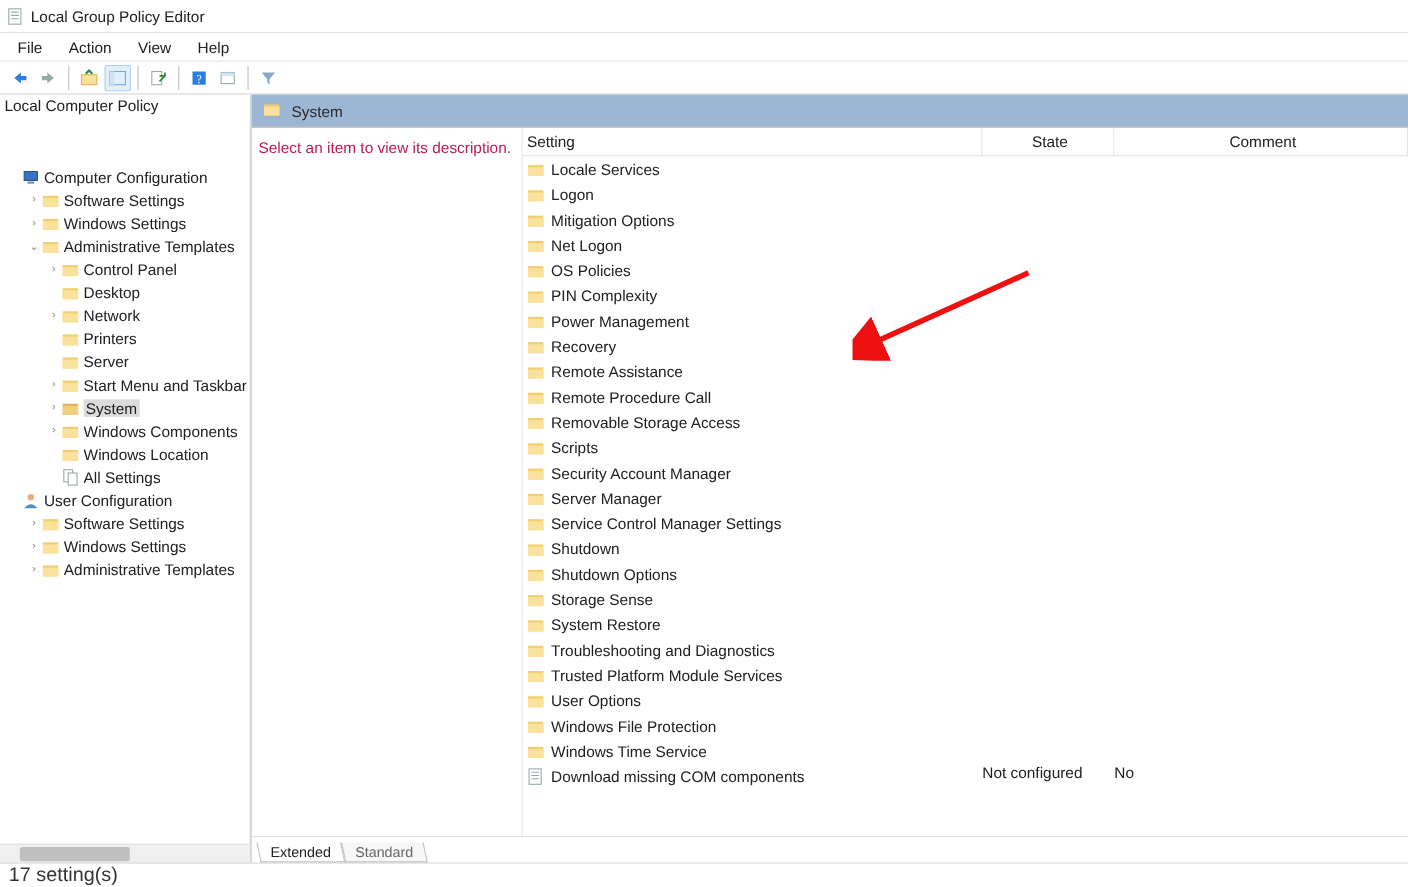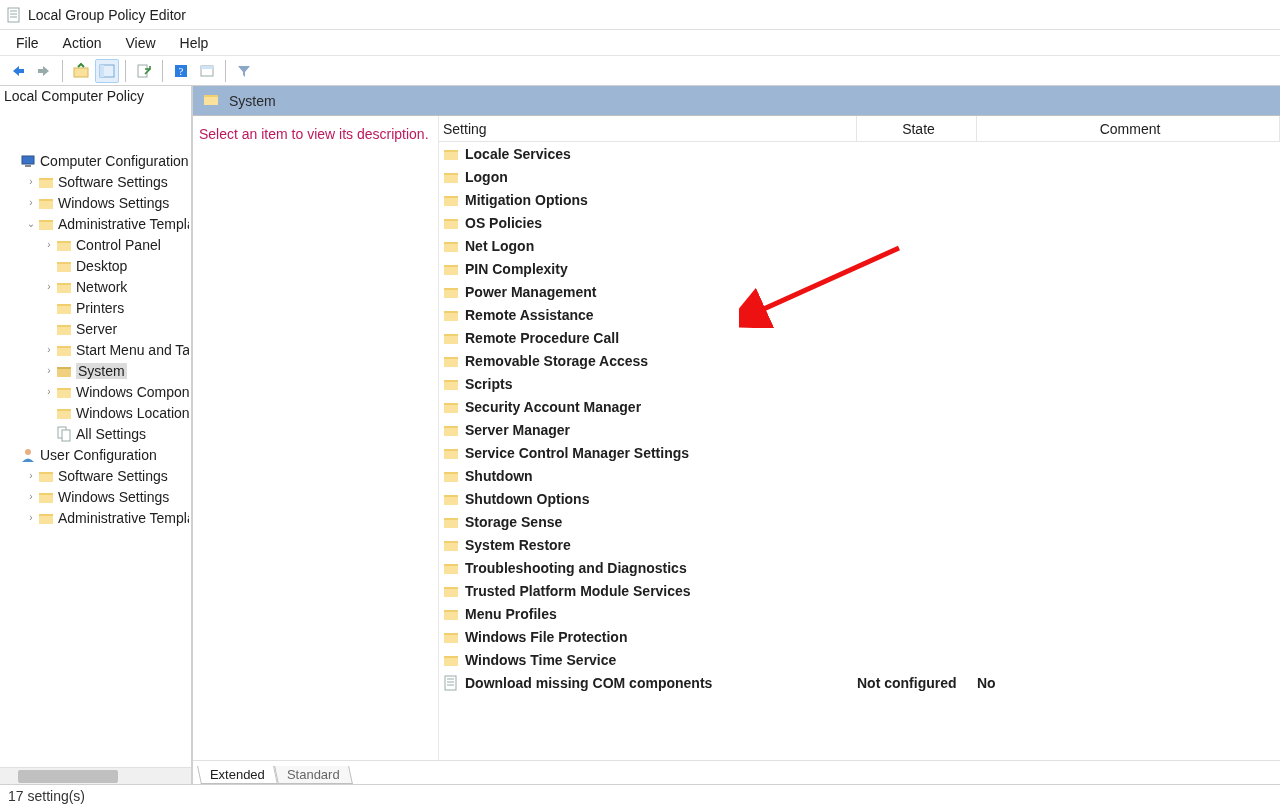--- a/index.html
+++ b/index.html
@@ -57,21 +57,21 @@
     display: inline-flex; align-items: center; justify-content: center;
     border: 1px solid transparent;
     border-radius: 2px;
   }
   .tb-btn.active { background: #e3f0fb; border-color: #a8d0f0; }
   .main {
     display: flex;
     height: calc(806px - 30px - 26px - 30px - 22px);
   }
   .tree-pane {
-    width: 192px;
+    width: 228px;
     border-right: 1px solid #d0d0d0;
     display: flex;
     flex-direction: column;
     overflow: hidden;
   }
   .tree-header {
     padding: 2px 4px;
     font-size: 14px;
     background: #fff;
   }
@@ -172,22 +172,20 @@
   .col-state   { width: 120px; justify-content: center; }
   .col-comment { flex: 1; justify-content: center; }
   .list-rows {
     flex: 1;
     overflow: hidden;
     font-size: 14px;
   }
   .list-row {
     display: flex;
     height: 23px;
-    align-items: center;
-    font-weight: bold;
   }
   .cell-setting { width: 418px; display: flex; align-items: center; padding-left: 4px; }
   .cell-state   { width: 120px; }
   .cell-comment { flex: 1; }
   .cell-setting .row-icon { width: 16px; height: 16px; margin-right: 6px; flex-shrink:0; display:inline-flex; }
   .tabs-bar {
     height: 24px;
     display: flex;
     align-items: flex-end;
     padding-left: 6px;
@@ -205,21 +203,21 @@
     transform: skewX(12deg);
   }
   .tab span { display:inline-block; transform: skewX(-12deg); }
   .tab.inactive { color: #666; background:#f7f7f7; }
   .statusbar {
     height: 22px;
     border-top: 1px solid #d0d0d0;
     display: flex;
     align-items: center;
     padding-left: 8px;
-    font-size: 14px;
+    font-size: 18px;
     color: #333;
   }
   
   .folder-svg { width: 16px; height: 16px; }
   .folder-svg rect.back { fill:#f2cf6e; }
   .folder-svg rect.front { fill:#fbe29c; }
   .folder-svg-dark rect.back { fill:#d9b558; }
   .folder-svg-dark rect.front { fill:#efd07e; }
   .page-svg rect { fill:#fff; stroke:#9aa; stroke-width:1; }
   .page-svg line { stroke:#9aa; stroke-width:1; }
@@ -561,46 +559,46 @@
               <div class="cell-comment"></div>
             </div>
             <div class="list-row">
               <div class="cell-setting">
                 <span class="row-icon">
                   <svg class="folder-svg" viewBox="0 0 16 16">
                     <rect class="back" x="1" y="4" width="14" height="10"></rect>
                     <rect class="front" x="1" y="6" width="14" height="8"></rect>
                   </svg>
                 </span>
+                <span>Net Logon</span>
+              </div>
+              <div class="cell-state"></div>
+              <div class="cell-comment"></div>
+            </div>
+            <div class="list-row">
+              <div class="cell-setting">
+                <span class="row-icon">
+                  <svg class="folder-svg" viewBox="0 0 16 16">
+                    <rect class="back" x="1" y="4" width="14" height="10"></rect>
+                    <rect class="front" x="1" y="6" width="14" height="8"></rect>
+                  </svg>
+                </span>
                 <span>OS Policies</span>
               </div>
               <div class="cell-state"></div>
               <div class="cell-comment"></div>
             </div>
             <div class="list-row">
               <div class="cell-setting">
                 <span class="row-icon">
                   <svg class="folder-svg" viewBox="0 0 16 16">
                     <rect class="back" x="1" y="4" width="14" height="10"></rect>
                     <rect class="front" x="1" y="6" width="14" height="8"></rect>
                   </svg>
                 </span>
-                <span>Net Logon</span>
-              </div>
-              <div class="cell-state"></div>
-              <div class="cell-comment"></div>
-            </div>
-            <div class="list-row">
-              <div class="cell-setting">
-                <span class="row-icon">
-                  <svg class="folder-svg" viewBox="0 0 16 16">
-                    <rect class="back" x="1" y="4" width="14" height="10"></rect>
-                    <rect class="front" x="1" y="6" width="14" height="8"></rect>
-                  </svg>
-                </span>
                 <span>PIN Complexity</span>
               </div>
               <div class="cell-state"></div>
               <div class="cell-comment"></div>
             </div>
             <div class="list-row">
               <div class="cell-setting">
                 <span class="row-icon">
                   <svg class="folder-svg" viewBox="0 0 16 16">
                     <rect class="back" x="1" y="4" width="14" height="10"></rect>
@@ -613,20 +611,33 @@
               <div class="cell-comment"></div>
             </div>
             <div class="list-row">
               <div class="cell-setting">
                 <span class="row-icon">
                   <svg class="folder-svg" viewBox="0 0 16 16">
                     <rect class="back" x="1" y="4" width="14" height="10"></rect>
                     <rect class="front" x="1" y="6" width="14" height="8"></rect>
                   </svg>
                 </span>
+                <span>Recovery</span>
+              </div>
+              <div class="cell-state"></div>
+              <div class="cell-comment"></div>
+            </div>
+            <div class="list-row">
+              <div class="cell-setting">
+                <span class="row-icon">
+                  <svg class="folder-svg" viewBox="0 0 16 16">
+                    <rect class="back" x="1" y="4" width="14" height="10"></rect>
+                    <rect class="front" x="1" y="6" width="14" height="8"></rect>
+                  </svg>
+                </span>
                 <span>Remote Assistance</span>
               </div>
               <div class="cell-state"></div>
               <div class="cell-comment"></div>
             </div>
             <div class="list-row">
               <div class="cell-setting">
                 <span class="row-icon">
                   <svg class="folder-svg" viewBox="0 0 16 16">
                     <rect class="back" x="1" y="4" width="14" height="10"></rect>
@@ -782,21 +793,21 @@
               <div class="cell-comment"></div>
             </div>
             <div class="list-row">
               <div class="cell-setting">
                 <span class="row-icon">
                   <svg class="folder-svg" viewBox="0 0 16 16">
                     <rect class="back" x="1" y="4" width="14" height="10"></rect>
                     <rect class="front" x="1" y="6" width="14" height="8"></rect>
                   </svg>
                 </span>
-                <span>Menu Profiles</span>
+                <span>User Options</span>
               </div>
               <div class="cell-state"></div>
               <div class="cell-comment"></div>
             </div>
             <div class="list-row">
               <div class="cell-setting">
                 <span class="row-icon">
                   <svg class="folder-svg" viewBox="0 0 16 16">
                     <rect class="back" x="1" y="4" width="14" height="10"></rect>
                     <rect class="front" x="1" y="6" width="14" height="8"></rect>

